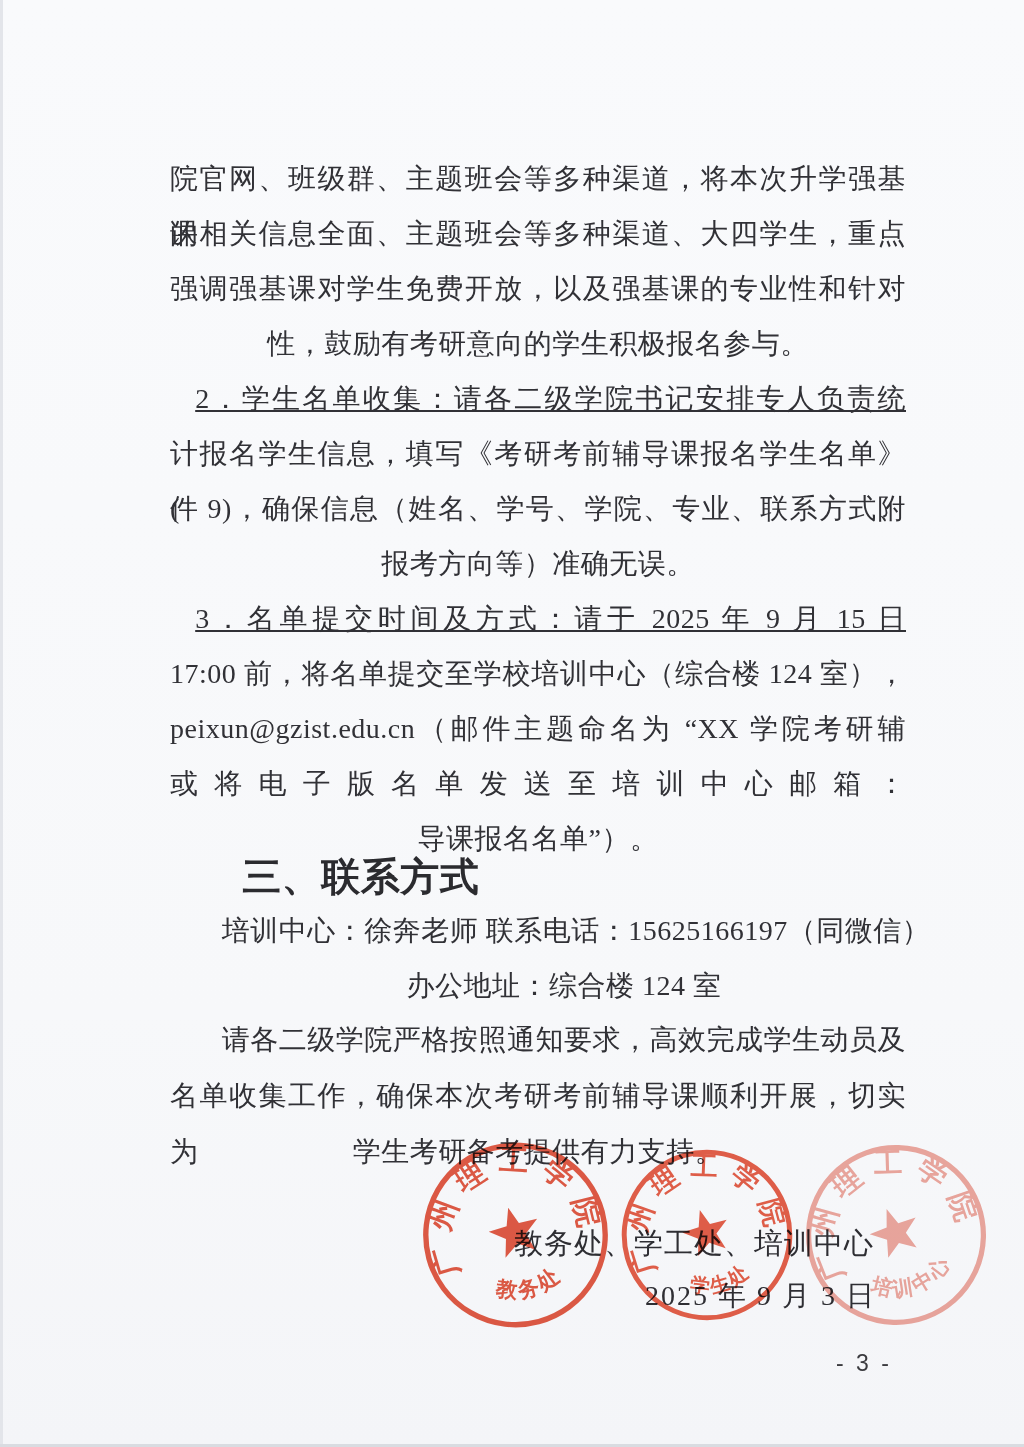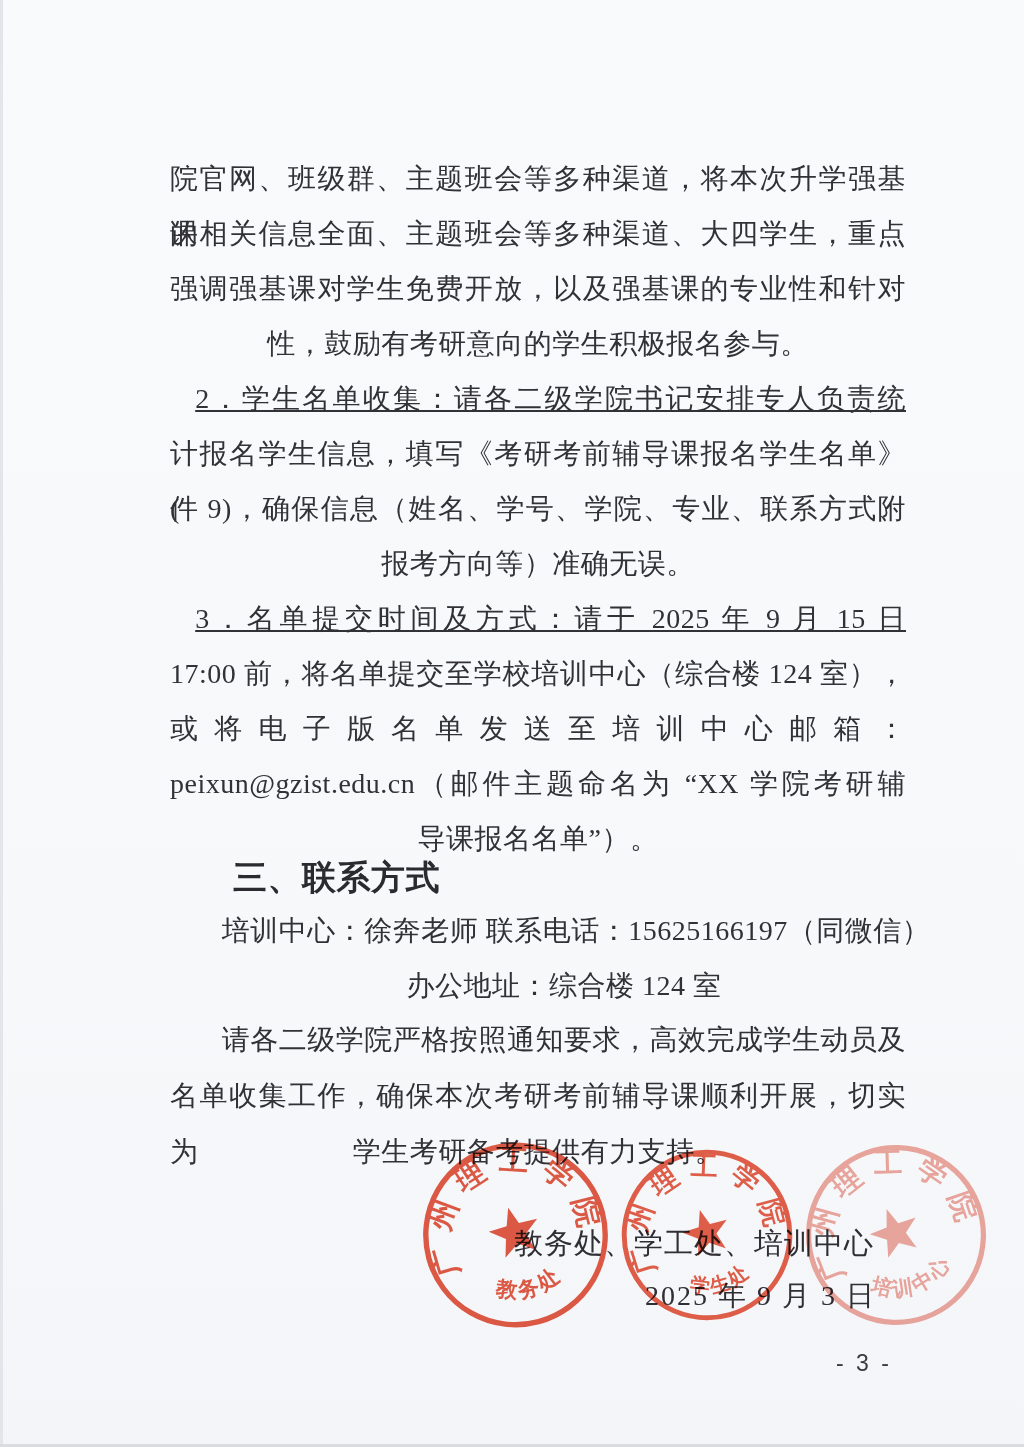--- a/index.html
+++ b/index.html
@@ -45,21 +45,21 @@
   .ind-num { text-indent: 0.9em; text-decoration: underline; }
   .ind { text-indent: 1.85em; }
   .heading {
     display: block;
     height: 50px;
     line-height: 50px;
     margin-top: -14px;
     text-indent: 1.85em;
     font-family: "Liberation Sans", "DejaVu Sans", sans-serif;
     font-weight: 700;
-    font-size: 34px;
+    font-size: 39px;
     color: #2b2b2f;
   }
   .contact1 { height: 58px; line-height: 58px; }
   .contact2 { height: 52px; line-height: 52px; }
   .closing .bline { height: 56px; line-height: 56px; }
   .sign-line {
     position: absolute;
     left: 514px;
     top: 1224px;
     font-size: 29px;
@@ -113,22 +113,22 @@
 
     
     <span class="bline stretch ind-num">2．学生名单收集：请各二级学院书记安排专人负责统</span>
     <span class="bline stretch">计报名学生信息，填写《考研考前辅导课报名学生名单》(附</span>
     <span class="bline stretch">件 9)，确保信息（姓名、学号、学院、专业、联系方式、</span>
     <span class="bline">报考方向等）准确无误。</span>
 
     
     <span class="bline stretch ind-num">3．名单提交时间及方式：请于 2025 年 9 月 15 日</span>
     <span class="bline stretch">17:00 前，将名单提交至学校培训中心（综合楼 124 室），</span>
+    <span class="bline stretch">peixun@gzist.edu.cn（邮件主题命名为 “XX 学院考研辅</span>
     <span class="bline stretch">或将电子版名单发送至培训中心邮箱：</span>
-    <span class="bline stretch">peixun@gzist.edu.cn（邮件主题命名为 “XX 学院考研辅</span>
     <span class="bline">导课报名名单”）。</span>
 
     
     <span class="heading">三、联系方式</span>
 
     
     <span class="bline contact1 ind">培训中心：徐奔老师 联系电话：15625166197（同微信）</span>
     <span class="bline contact2 ind">办公地址：综合楼 124 室</span>
 
     

